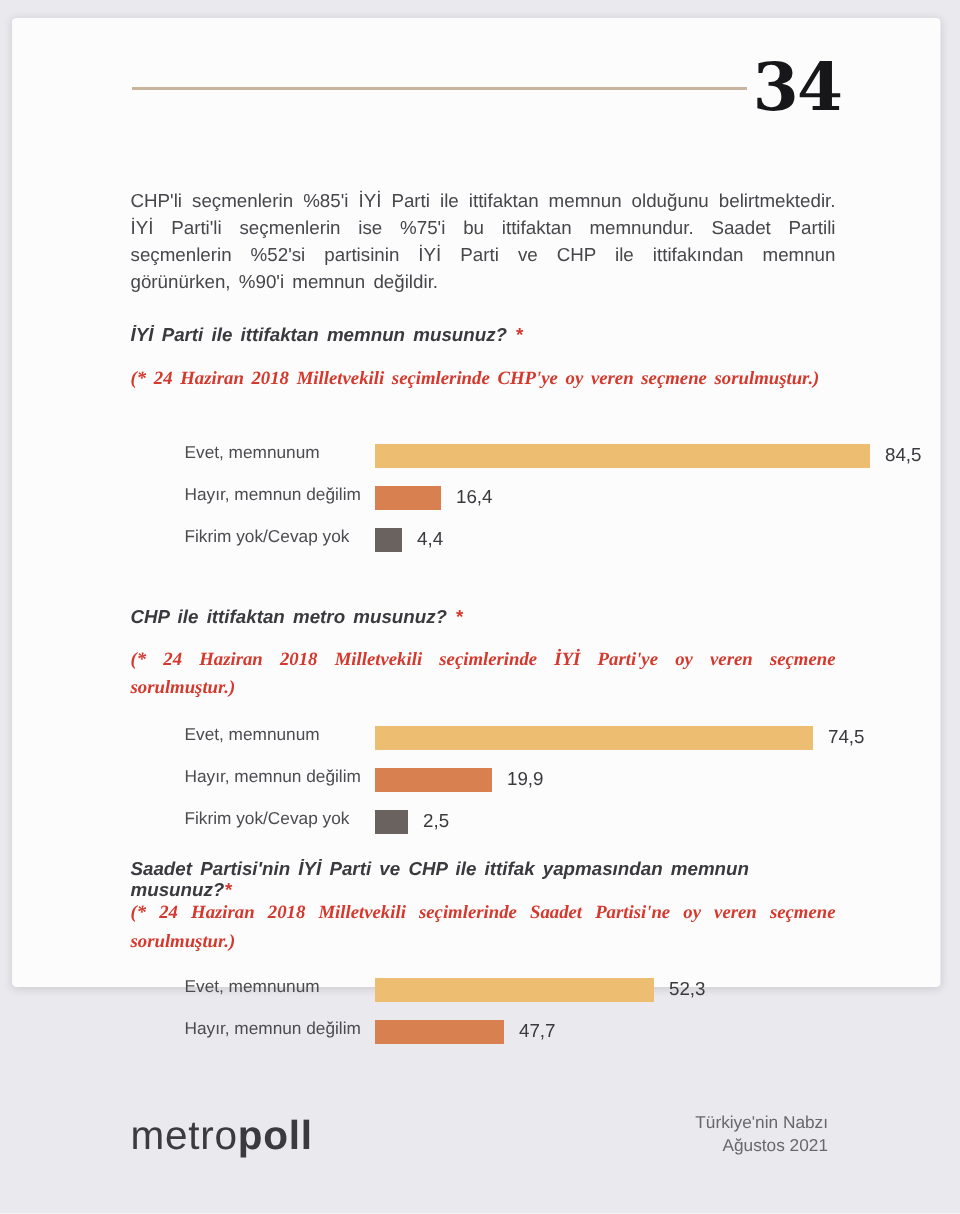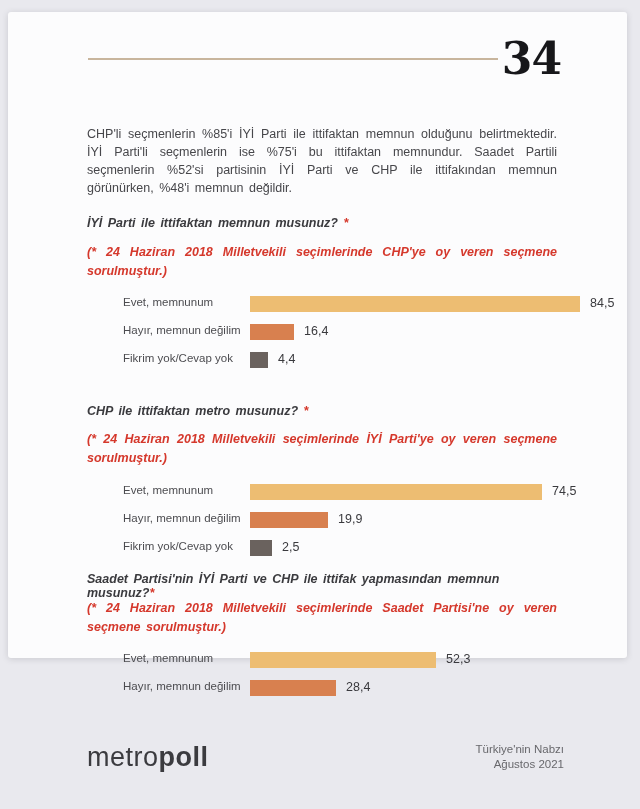--- a/index.html
+++ b/index.html
@@ -37,47 +37,47 @@
     font-size:12.5px; font-weight:bold; font-style:italic; color:#3a3a3e;
     word-spacing:2px;
   }
   .question .ast { color:var(--footnote-red,#d5382c); }
 
   
   .footnote {
     left:79px; width:470px;
     font-size:12.5px; font-weight:bold; font-style:italic;
     color:var(--footnote-red,#d5382c);
-    text-align:justify; text-align-last:left; line-height:19px; word-spacing:2px;
+    text-align:justify; text-align-last:left; line-height:19px; word-spacing:2px;font-family:Liberation Serif, serif;
   }
 
   
   .chart { left:79px; right:30px; }
   .crow { display:flex; align-items:flex-start; height:16px; margin-bottom:12px;margin-left:36px; }
   .clabel { width:127px; font-size:11.5px; color:#4c4c50; flex-shrink:0; }
   .cbar { height:16px; flex-shrink:0; }
   .cval { margin-left:10px; font-size:12.5px; color:#3a3a3e; }
 
   
-  .footer { left:79px; right:63px; top:730px; display:flex; justify-content:space-between; align-items:center; }
+  .footer { left:79px; right:75px; top:730px; display:flex; justify-content:space-between; align-items:center; }
   .logo { font-size:27px; color:#3b3b3f; letter-spacing:0.5px; line-height:1; }
   .logo .bold { font-weight:bold; }
   .fright { text-align:right; font-size:11.5px; line-height:15px; color:#68686c; }
 </style>
 </head>
 <body>
 
 <div class="page">
 
   <div class="abs header">
     <div class="rule"></div>
     <div class="pageno">34</div>
   </div>
 
-  <p class="abs intro">CHP'li seçmenlerin %85'i İYİ Parti ile ittifaktan memnun olduğunu belirtmektedir. İYİ Parti'li seçmenlerin ise %75'i bu ittifaktan memnundur. Saadet Partili seçmenlerin %52'si partisinin İYİ Parti ve CHP ile ittifakından memnun görünürken, %48'i memnun değildir.</p>
+  <p class="abs intro">CHP'li seçmenlerin %85'i İYİ Parti ile ittifaktan memnun olduğunu belirtmektedir. İYİ Parti'li seçmenlerin ise %75'i bu ittifaktan memnundur. Saadet Partili seçmenlerin %52'si partisinin İYİ Parti ve CHP ile ittifakından memnun görünürken, %90'i memnun değildir.</p>
 
   <div class="abs question" style="top:204px">
     <span>İYİ Parti ile ittifaktan memnun musunuz?</span><span class="ast"> *</span>
   </div>
   <p class="abs footnote" style="top:231px">(* 24 Haziran 2018 Milletvekili seçimlerinde CHP'ye oy veren seçmene sorulmuştur.)</p>
   <div class="abs chart" style="top:284px">
     <div class="crow">
       <div class="clabel">Evet, memnunum</div>
       <div class="cbar" style="width: 330px; background-color: rgb(237, 189, 114);"></div>
       <div class="cval">84,5</div>
@@ -122,21 +122,21 @@
   <p class="abs footnote" style="top:587px">(* 24 Haziran 2018 Milletvekili seçimlerinde Saadet Partisi'ne oy veren seçmene sorulmuştur.)</p>
   <div class="abs chart" style="top:640px">
     <div class="crow">
       <div class="clabel">Evet, memnunum</div>
       <div class="cbar" style="width: 186px; background-color: rgb(237, 189, 114);"></div>
       <div class="cval">52,3</div>
     </div>
     <div class="crow">
       <div class="clabel">Hayır, memnun değilim</div>
       <div class="cbar" style="width: 86px; background-color: rgb(216, 128, 79);"></div>
-      <div class="cval">28,4</div>
+      <div class="cval">47,7</div>
     </div>
   </div>
 
   <div class="abs footer">
     <div class="logo">
       <span>metro</span><span class="bold">poll</span>
     </div>
     <div class="fright">
       <div>Türkiye'nin Nabzı</div>
       <div>Ağustos 2021</div>

